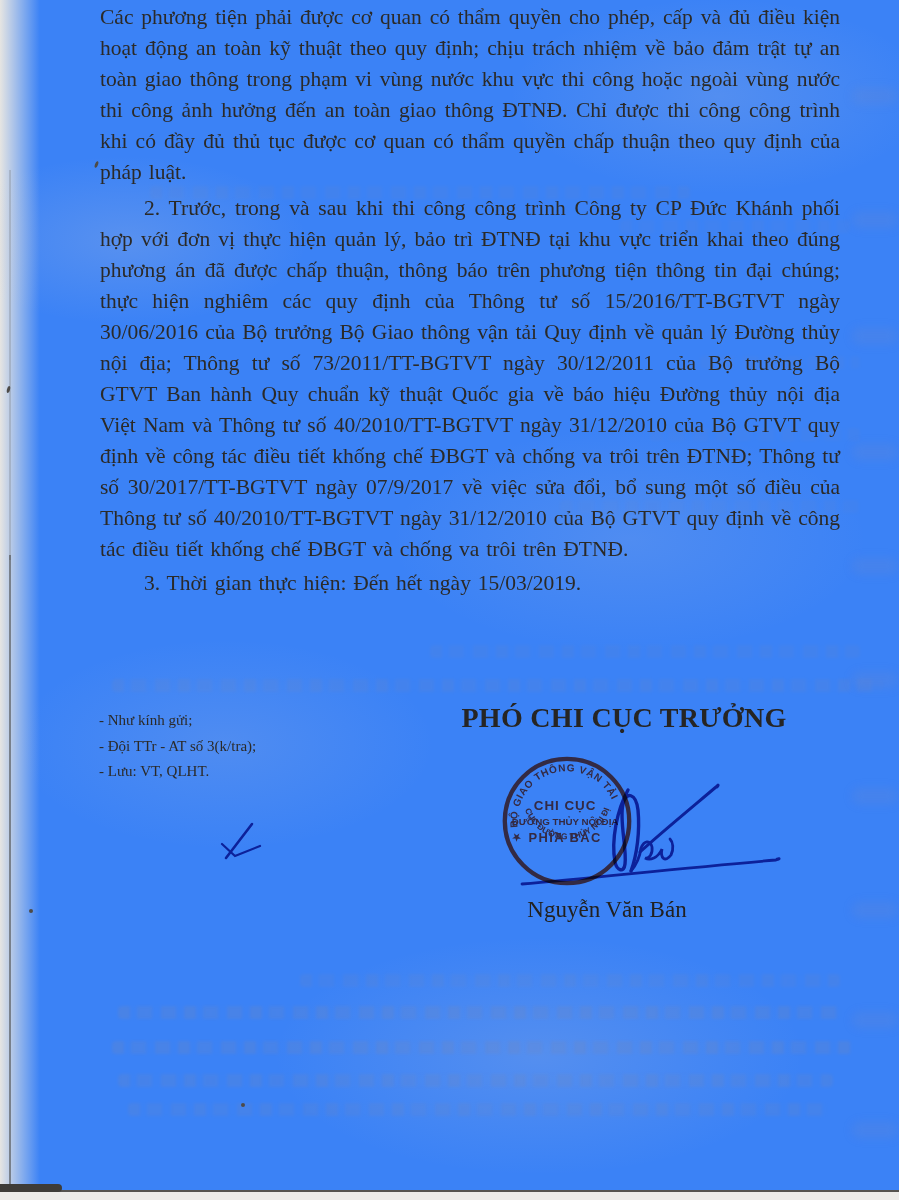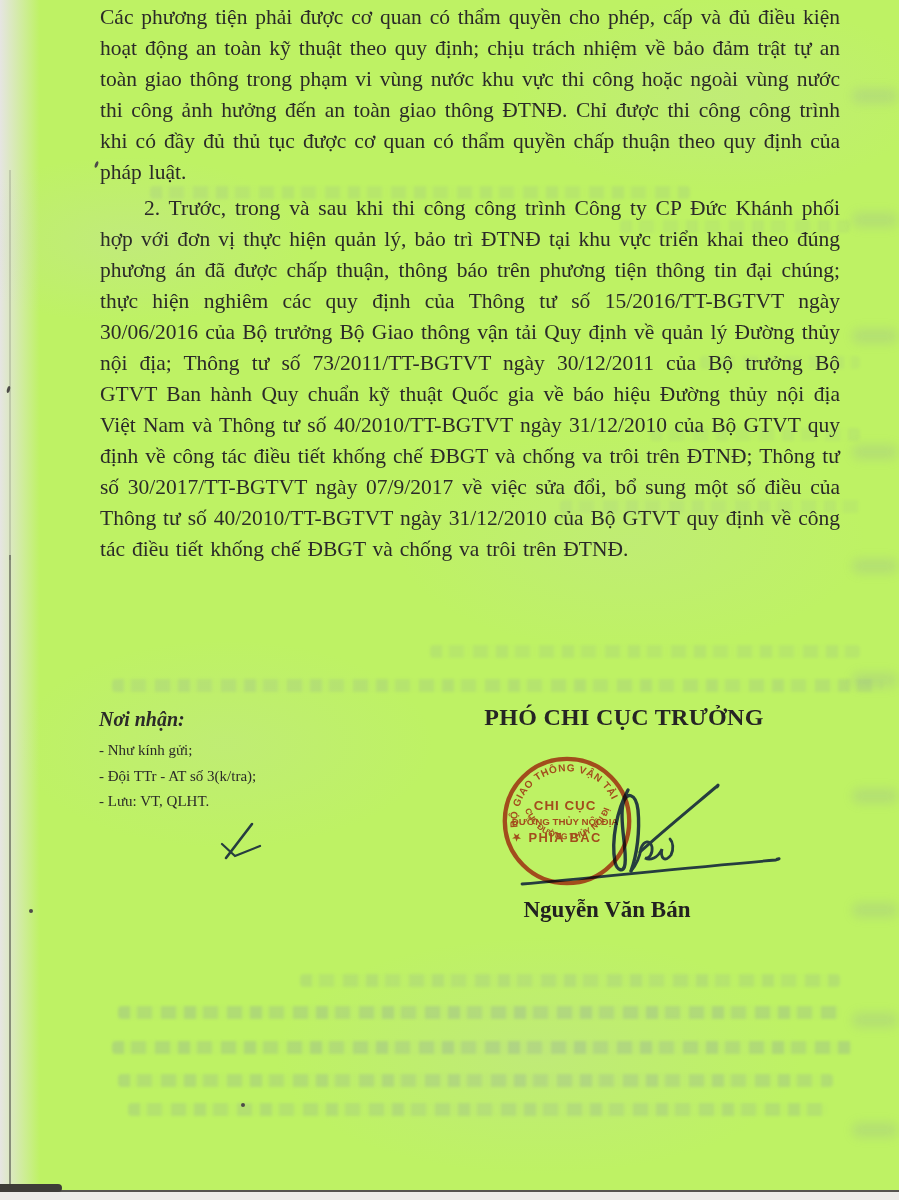--- a/index.html
+++ b/index.html
@@ -1,17 +1,17 @@
 <!DOCTYPE html>
 <html><head>
 <meta charset="utf-8">
 <style>
   html,body{margin:0;padding:0;background:#fbfaf8;}
   .page{position:relative;width:899px;height:1200px;overflow:hidden;
-        background:#bef264;font-family:"Liberation Serif",serif;}
+        background:#3b82f6;font-family:"Liberation Serif",serif;}
   
   .page::before{content:"";position:absolute;inset:0;pointer-events:none;z-index:0;
     background:
       radial-gradient(260px 120px at 14% 20%, rgba(205,205,214,.20), transparent 70%),
       radial-gradient(300px 140px at 80% 8%,  rgba(205,205,214,.16), transparent 70%),
       radial-gradient(340px 160px at 70% 45%, rgba(203,203,212,.14), transparent 70%),
       radial-gradient(300px 150px at 25% 62%, rgba(203,203,212,.14), transparent 70%),
       radial-gradient(380px 170px at 60% 88%, rgba(200,200,210,.18), transparent 70%),
       linear-gradient(90deg, #e6e5e2 0px, rgba(230,229,226,0) 40px);
   }
@@ -22,23 +22,23 @@
   .para.first{text-indent:0;margin-bottom:5px;}
   .para.p3{margin-top:3px;}
   .para.p4{margin-top:3px;}
 
   .recipients{position:absolute;left:99px;top:708px;z-index:2;color:#2b2a28;}
   .recipients-heading{font-size:20px;font-weight:bold;font-style:italic;margin-bottom:7px;}
   .recipient-item{font-size:15px;line-height:25.5px;}
 
   .sign-title-block{position:absolute;left:454px;top:704px;width:340px;z-index:2;
     text-align:center;color:#262524;}
-  .sign-title{font-size:24px;font-weight:bold;line-height:27px;letter-spacing:.3px;}
+  .sign-title{font-size:28px;font-weight:bold;line-height:27px;letter-spacing:.3px;}
   .signer-name{position:absolute;left:440px;top:897px;width:334px;z-index:4;
-    text-align:center;font-size:23px;font-weight:bold;color:#222120;}
+    text-align:center;font-size:23px;font-weight:normal;color:#222120;}
 
   .stamp{position:absolute;left:496px;top:754px;width:142px;height:134px;z-index:3;
     mix-blend-mode:multiply;opacity:.95;}
   .stamp svg{width:100%;height:100%;}
   .stamp text{font-family:"Liberation Sans",sans-serif;font-weight:bold;fill:#d8473c;}
 
   .signature-ink{position:absolute;left:500px;top:770px;width:300px;height:120px;z-index:5;
     mix-blend-mode:multiply;}
   .approval-check{position:absolute;left:220px;top:820px;width:50px;height:42px;z-index:5;
     mix-blend-mode:multiply;}
@@ -65,24 +65,24 @@
   .speck{position:absolute;background:#4d4b48;border-radius:50%;z-index:2;}
 </style>
 </head>
 <body>
 
 <div class="page">
 
   <div class="content">
     <p class="para first">Các phương tiện phải được cơ quan có thẩm quyền cho phép, cấp và đủ điều kiện hoạt động an toàn kỹ thuật theo quy định; chịu trách nhiệm về bảo đảm trật tự an toàn giao thông trong phạm vi vùng nước khu vực thi công hoặc ngoài vùng nước thi công ảnh hưởng đến an toàn giao thông ĐTNĐ. Chỉ được thi công công trình khi có đầy đủ thủ tục được cơ quan có thẩm quyền chấp thuận theo quy định của pháp luật.</p>
     <p class="para p2">2. Trước, trong và sau khi thi công công trình Công ty CP Đức Khánh phối hợp với đơn vị thực hiện quản lý, bảo trì ĐTNĐ tại khu vực triển khai theo đúng phương án đã được chấp thuận, thông báo trên phương tiện thông tin đại chúng; thực hiện nghiêm các quy định của Thông tư số 15/2016/TT-BGTVT ngày 30/06/2016 của Bộ trưởng Bộ Giao thông vận tải Quy định về quản lý Đường thủy nội địa; Thông tư số 73/2011/TT-BGTVT ngày 30/12/2011 của Bộ trưởng Bộ GTVT Ban hành Quy chuẩn kỹ thuật Quốc gia về báo hiệu Đường thủy nội địa Việt Nam và Thông tư số 40/2010/TT-BGTVT ngày 31/12/2010 của Bộ GTVT quy định về công tác điều tiết khống chế ĐBGT và chống va trôi trên ĐTNĐ; Thông tư số 30/2017/TT-BGTVT ngày 07/9/2017 về việc sửa đổi, bổ sung một số điều của Thông tư số 40/2010/TT-BGTVT ngày 31/12/2010 của Bộ GTVT quy định về công tác điều tiết khống chế ĐBGT và chống va trôi trên ĐTNĐ.</p>
+    <p class="para p3">3. Thời gian thực hiện: Đến hết ngày 15/03/2019.</p>
   </div>
 
   <div class="recipients">
-    <div class="recipients-heading">Nơi nhận:</div>
     <div class="recipient-item">- Như kính gửi;</div>
     <div class="recipient-item">- Đội TTr - AT số 3(k/tra);</div>
     <div class="recipient-item">- Lưu: VT, QLHT.</div>
   </div>
 
   <svg class="approval-check" viewBox="0 0 50 42">
     <path d="M 6,38 L 32,4" stroke="#3340a0" stroke-width="2.6" fill="none" stroke-linecap="round"></path>
     <path d="M 2,24 L 15,36 L 40,26" stroke="#3340a0" stroke-width="2.2" fill="none" stroke-linecap="round"></path>
   </svg>
 

